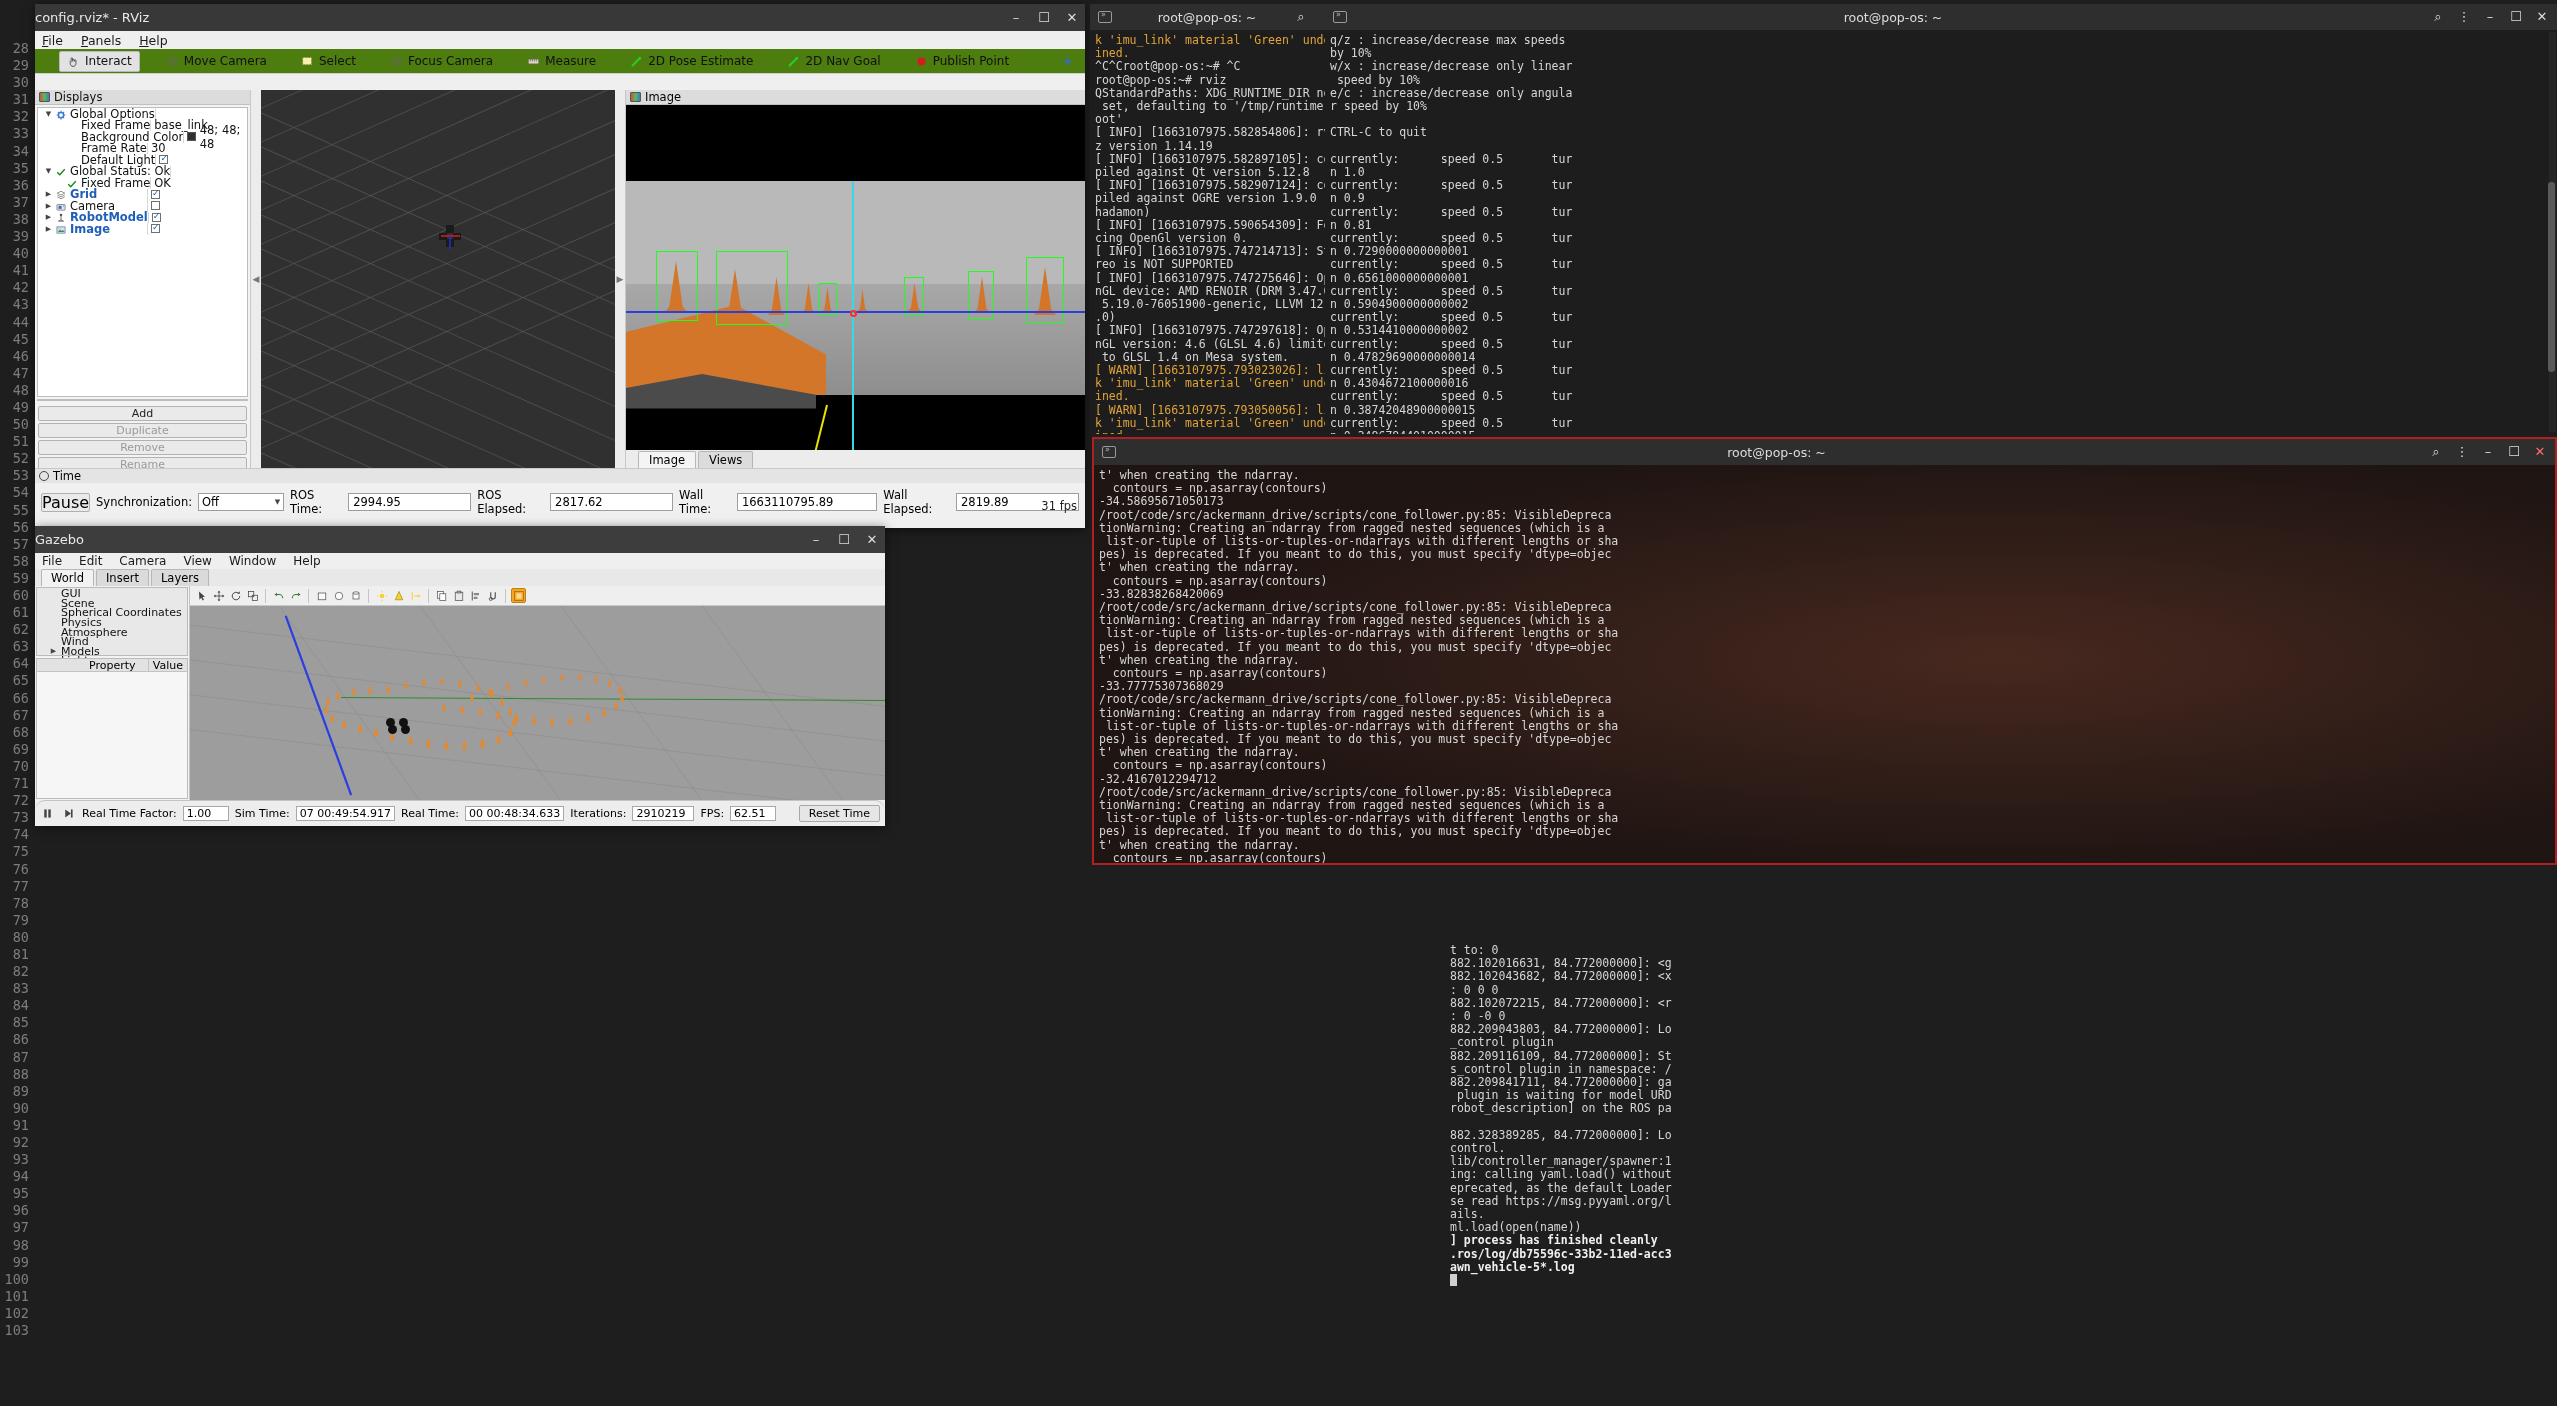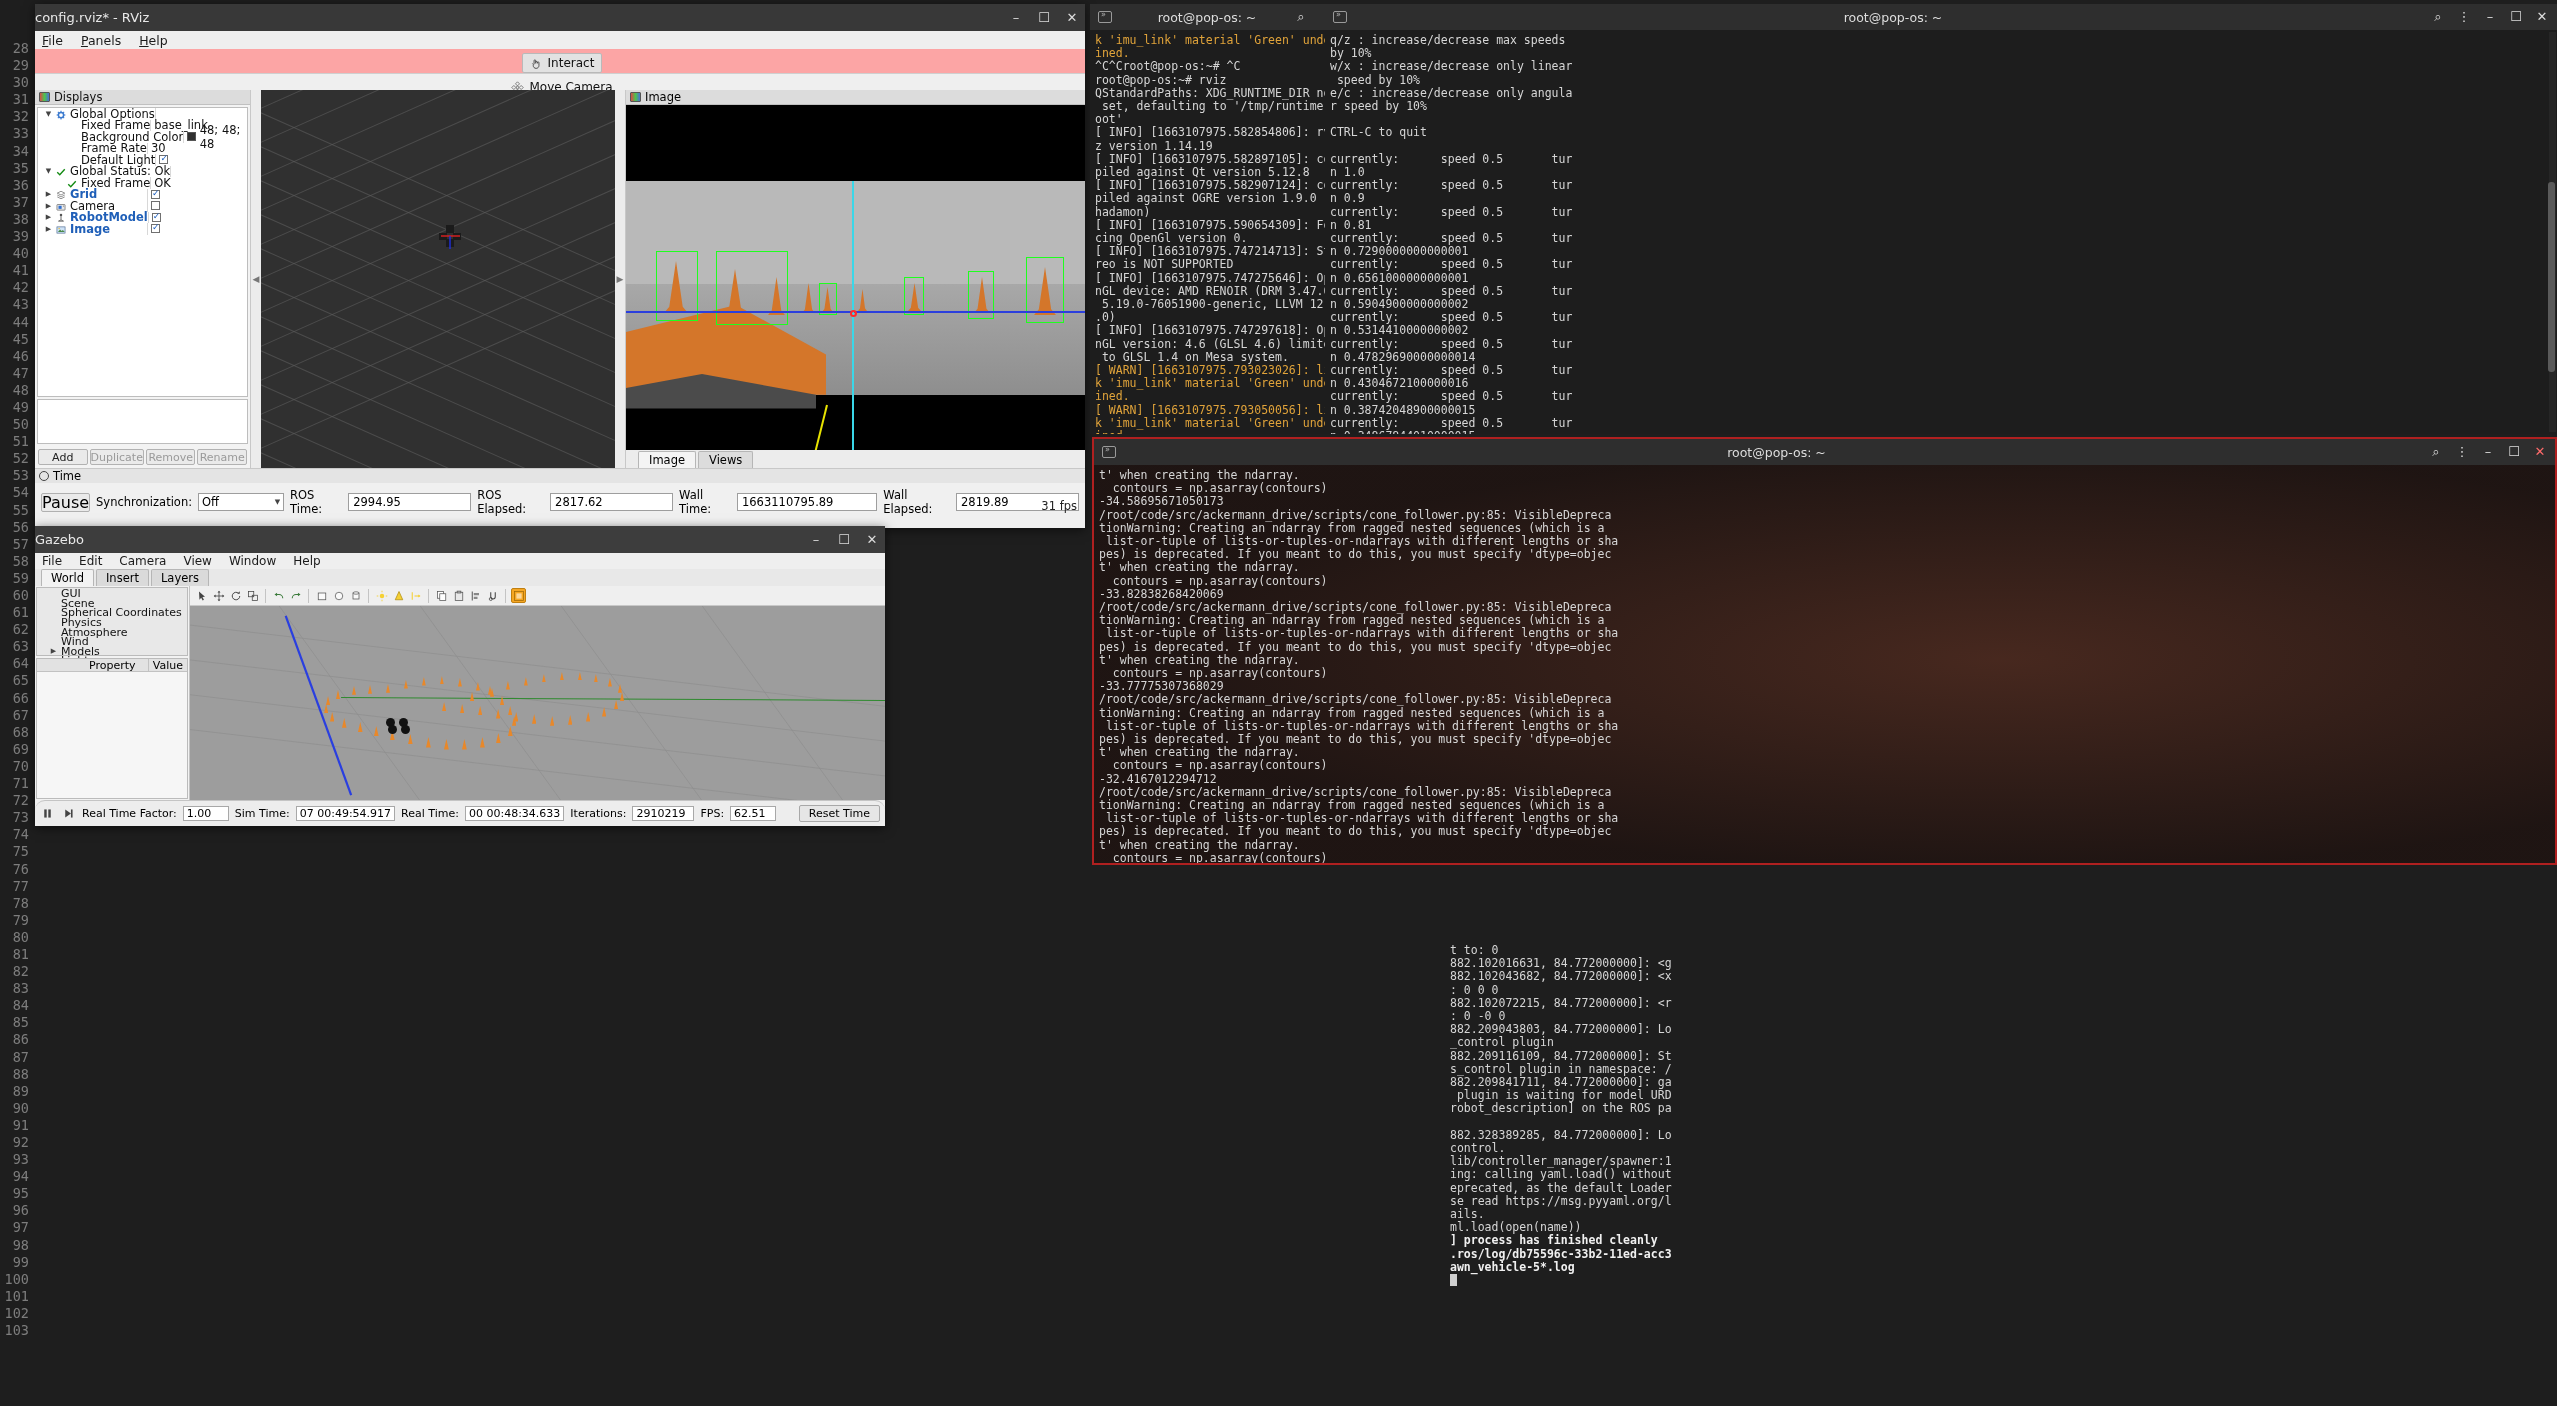--- a/index.html
+++ b/index.html
@@ -34,22 +34,22 @@
   .wbtns { position:absolute; right:6px; top:0; height:27px; display:flex; align-items:center; gap:14px; }
   .wbtn { width:14px; height:14px; color:#dcdcdc; font-size:13px; line-height:14px; text-align:center; cursor:pointer;}
 
   
   #rviz { left:35px; top:4px; width:1050px; height:524px; background:#efefef; }
   .menubar { height:18px; background:#efefef; display:flex; align-items:center;
              padding-left:7px; gap:18px; font-size:12.5px; color:#1b1b1b; }
   .menubar span { cursor:pointer; }
   .menubar u { text-decoration:underline; }
 
-  .rviz-toolbar { height:25px; background:#fca5a5; display:flex; align-items:center;
-                  padding-left:4px; gap:4px; border-bottom:1px solid #cfcfcf; font-size:12px;flex-direction:column; }
+  .rviz-toolbar { height:25px; background:#4d7c0f; display:flex; align-items:center;
+                  padding-left:4px; gap:18px; border-bottom:1px solid #cfcfcf; font-size:12px; }
   .tbtn { display:flex; align-items:center; gap:4px; padding:2px 7px; height:21px;
           color:#111; cursor:pointer; border:1px solid transparent; border-radius:2px; white-space:nowrap;}
   .tbtn.active { background:#e2e2e2; border:1px solid #b9b9b9; }
   .grip { width:6px; height:18px; margin-right:2px;
           background-image:radial-gradient(#b0b0b0 1px, transparent 1px);
           background-size:3px 3px; }
 
   .ico { width:14px; height:13px; display:inline-block; flex:0 0 auto; position:relative; }
 
   .rviz-body { position:absolute; left:0; top:62px; right:0; bottom:60px; display:flex;margin-top:24px; }
@@ -65,21 +65,21 @@
   .trow .tname { flex:1; display:flex; align-items:center; gap:3px; white-space:nowrap; }
   .trow .tval { width:100px; padding-left:3px; border-left:1px solid #d8d8d8;
                 display:flex; align-items:center; gap:4px; height:11.5px; }
   .tw { flex:0 0 9px; text-align:center; font-size:7px; color:#444; }
   .bluelabel { color:#1f5fb8; font-weight:bold; }
   .chk { width:9px; height:9px; border:1px solid #707070; background:#fff;
          display:inline-block; position:relative; }
   .chk.on:after { content:"✓"; position:absolute; left:0px; top:-3px; font-size:9px; color:#1c5fc0; }
   .swatch { width:10px; height:9px; background:#303030; border:1px solid #555; display:inline-block; }
   .treeblank { flex:1; background:#fff; border:1px solid #bdbdbd; margin:0 2px 2px 2px; }
-  .dbtns { display:flex; gap:2px; padding:3px; }
+  .dbtns { display:flex; gap:2px; padding:3px;flex-direction:column; }
   .dbtn { flex:1; height:16px; background:#eaeaea; border:1px solid #b2b2b2; border-radius:2px;
           font-size:11px; color:#222; display:flex; align-items:center; justify-content:center; cursor:pointer;}
   .dbtn.dis { color:#9a9a9a; }
 
   .splitv { width:10px; background:#ececec; display:flex; align-items:center; justify-content:center;
             color:#777; font-size:9px; }
 
   .view3d { flex:1; background:#303030; position:relative; overflow:hidden; }
   .camera-panel { width:460px; background:#ececec; border-left:1px solid #c8c8c8;
                   display:flex; flex-direction:column; position:relative; }

